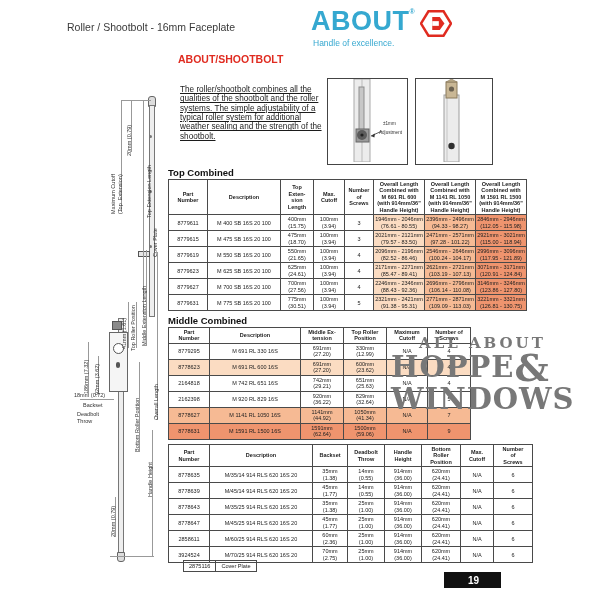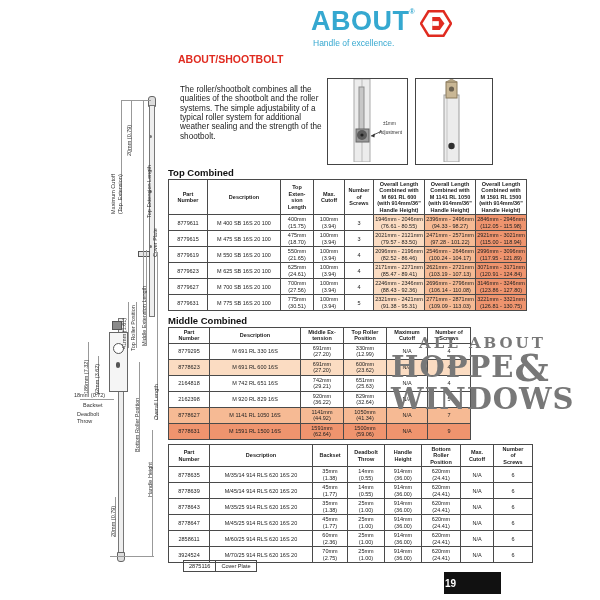--- a/index.html
+++ b/index.html
@@ -6,21 +6,21 @@
   .page{position:relative;width:600px;height:600px;background:#fff;overflow:hidden;
         font-family:"Liberation Sans",sans-serif;color:#222;}
   
   .doc-title{position:absolute;left:67px;top:21px;font-size:10.5px;color:#3a3a3a;}
   .brand{position:absolute;left:311px;top:8px;display:flex;align-items:flex-start;}
   .brand-word{font-size:27px;font-weight:bold;color:#35a8d0;letter-spacing:.5px;line-height:1;}
   .brand-reg{font-size:7px;color:#35a8d0;vertical-align:top;}
   .brand-hex{margin-left:5px;margin-top:1px;}
   .tagline{position:absolute;left:313px;top:38px;font-size:8.5px;color:#35a8d0;}
   .section-title{position:absolute;left:178px;top:53px;font-size:10.5px;font-weight:bold;color:#e02b20;}
-  .intro{position:absolute;left:180px;top:85px;width:150px;font-size:8.2px;line-height:1.14;color:#1c1c1c;}
+  .intro{position:absolute;left:180px;top:85px;width:150px;font-size:8.2px;line-height:1.14;color:#1c1c1c;text-decoration:underline;}
   
   .imgbox{position:absolute;border:1px solid #444;background:#fff;}
   .imgbox1{left:327px;top:78px;width:79px;height:85px;}
   .imgbox2{left:415px;top:78px;width:76px;height:85px;}
   
   .diagram{position:absolute;left:0;top:0;width:600px;height:600px;pointer-events:none;}
   .dlabel{position:absolute;font-size:5.5px;color:#333;white-space:pre;line-height:1.2;}
   .dlabel.rot{transform:rotate(-90deg);transform-origin:0 0;}
   .dl{position:absolute;background:#999;}
   .drect{position:absolute;}
@@ -65,28 +65,29 @@
      font-family:"DejaVu Serif",serif;color:#787878;line-height:.95;}
   .wm1{font-size:15px;font-weight:bold;letter-spacing:3px;margin-left:28px;}
   .wm2{font-size:29px;font-weight:bold;letter-spacing:1px;}
   .wm-amp{font-size:38px;font-weight:bold;vertical-align:-4px;}
   .wm3{font-size:29px;font-weight:bold;letter-spacing:1px;}
   .wm4{font-family:"Liberation Sans",sans-serif;font-size:14.5px;font-weight:bold;
        color:#64a633;letter-spacing:.5px;margin-top:3px;margin-left:10px;}
   
   .coverplate{position:absolute;left:183px;top:560px;border-collapse:collapse;}
   .coverplate td{border:1px solid #4a4a4a;font-size:5.6px;text-align:center;padding:2px 5px;}
-  .pagenum{position:absolute;left:444px;top:572px;width:57px;height:22px;background:#111;
-     color:#fff;font-size:10px;font-weight:bold;display:flex;align-items:center;padding-left:1px;box-sizing:border-box;}
+  .pagenum{position:absolute;left:444px;top:572px;width:57px;height:16px;background:#111;
+     color:#fff;font-size:10px;font-weight:bold;display:flex;align-items:center;padding-left:24px;box-sizing:border-box;}
 </style>
 </head>
 <body>
 
 <div class="page">
 
+  <div class="doc-title">Roller / Shootbolt - 16mm Faceplate</div>
   <div class="brand">
     <span class="brand-word"><span>ABOUT</span><sup class="brand-reg">®</sup></span>
     <span class="brand-hex">
       <svg width="32" height="29" viewBox="0 0 34 30">
         <polygon points="9,2 25,2 33,15 25,28 9,28 1,15" fill="none" stroke="#e02b20" stroke-width="2.6"></polygon>
         <polygon points="13,8 21,8 26,15 21,22 13,22" fill="#e02b20"></polygon>
         <rect x="13" y="12.5" width="7" height="5" fill="#fff"></rect>
       </svg>
     </span>
   </div>

